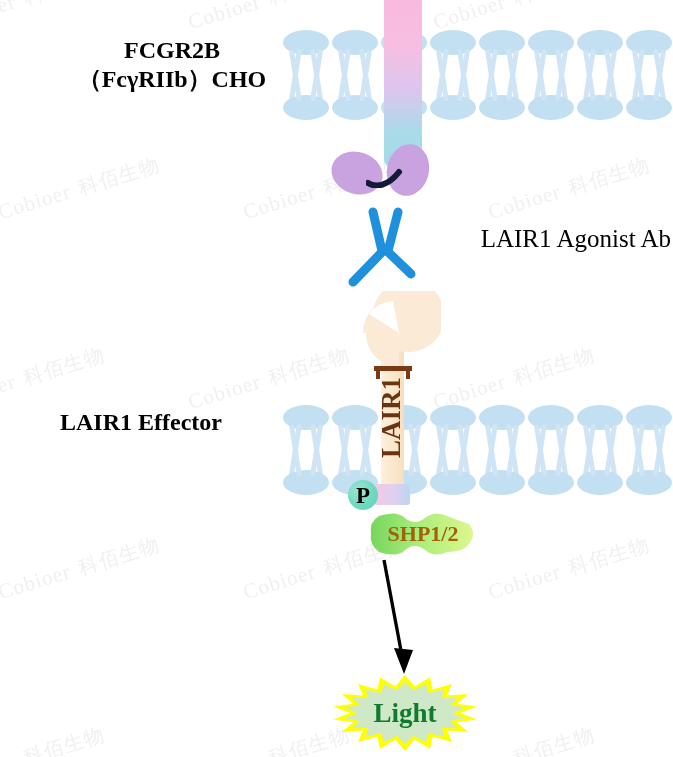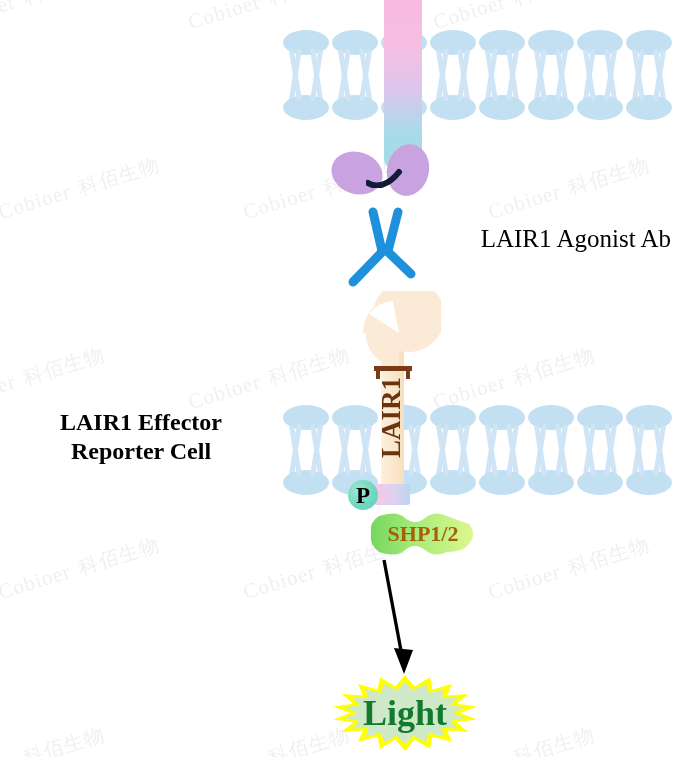--- a/index.html
+++ b/index.html
@@ -118,21 +118,21 @@
   }
 
   
   #arrow{position:absolute;left:368px;top:556px;width:60px;height:122px;z-index:25;}
 
   
   #light{position:absolute;left:330px;top:673px;width:150px;height:80px;z-index:25;}
   #light .txt{
     position:absolute;left:0;top:0;width:150px;height:80px;
     display:flex;align-items:center;justify-content:center;
-    font-family:"Liberation Serif", serif;font-weight:bold;font-size:36px;color:#117a2f;text-align:right;
+    font-family:"Liberation Serif", serif;font-weight:bold;font-size:27px;color:#117a2f;text-align:right;
   }
 </style>
 </head>
 <body>
 
 <div id="stage">
 
   <div id="watermarks">
       <div class="wm" style="left: -60px; top: 10px; transform: rotate(-17deg);"><span>Cobioer</span><span class="cn">科佰生物</span></div>
       <div class="wm" style="left: 185px; top: 10px; transform: rotate(-17deg);"><span>Cobioer</span><span class="cn">科佰生物</span></div>
@@ -234,20 +234,24 @@
       </div>
     </div>
 
   <div id="fcgr-stalk"></div>
   <svg id="fcgr-hinge" viewBox="0 0 38 22">
     <path d="M2 17 C10 22, 22 20, 33 6" stroke="#131c36" stroke-width="6" fill="none" stroke-linecap="round"></path>
   </svg>
   <div id="fcgr-lobe-b"></div>
   <div id="fcgr-lobe-a"></div>
 
+  <div class="label" id="lbl-fcgr2b">
+    <div>FCGR2B</div>
+    <div>（FcγRIIb）CHO</div>
+  </div>
 
   <svg id="antibody" viewBox="0 0 86 84">
     <g stroke="#1e90dc" stroke-width="9" stroke-linecap="round" fill="none">
       <line x1="32" y1="6" x2="41" y2="45"></line>
       <line x1="57" y1="6" x2="47" y2="45"></line>
       <line x1="43" y1="44" x2="12" y2="76"></line>
       <line x1="45" y1="44" x2="70" y2="68"></line>
     </g>
   </svg>
   <div class="label" id="lbl-ab">LAIR1 Agonist Ab</div>
@@ -351,21 +355,20 @@
       </div>
       <div class="lipid flip" style="left: 343px; top: 16px;">
         <div class="head"></div>
         <div class="tailL"></div>
         <div class="tailR"></div>
       </div>
     </div>
 
   <div class="label" id="lbl-effector">
     <div>LAIR1 Effector</div>
-    <div>Reporter Cell</div>
   </div>
 
   <div id="lair-itim"></div>
   <div id="p-circle">
     <span>P</span>
   </div>
 
   <div id="shp">
     <svg viewBox="0 0 108 48" style="position:absolute;left:0;top:0;width:108px;height:48px;">
       <defs>

